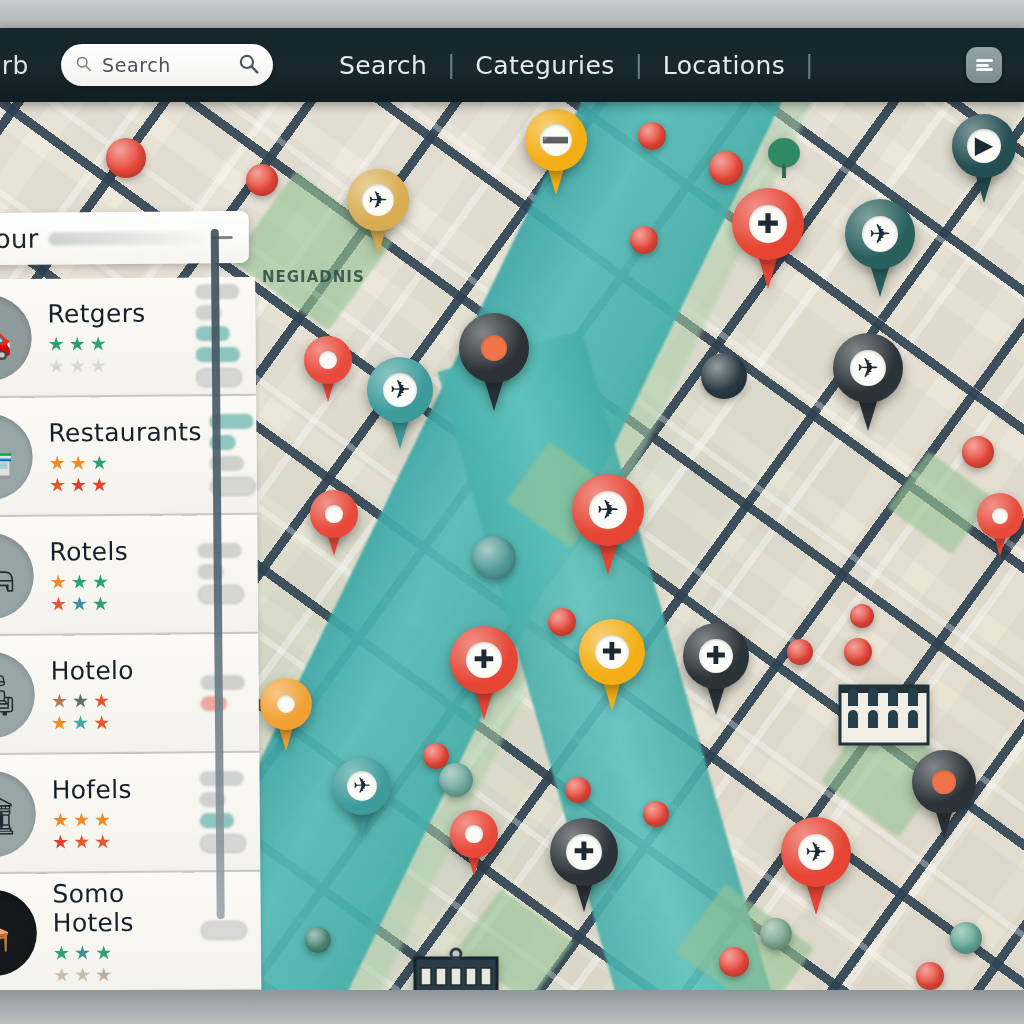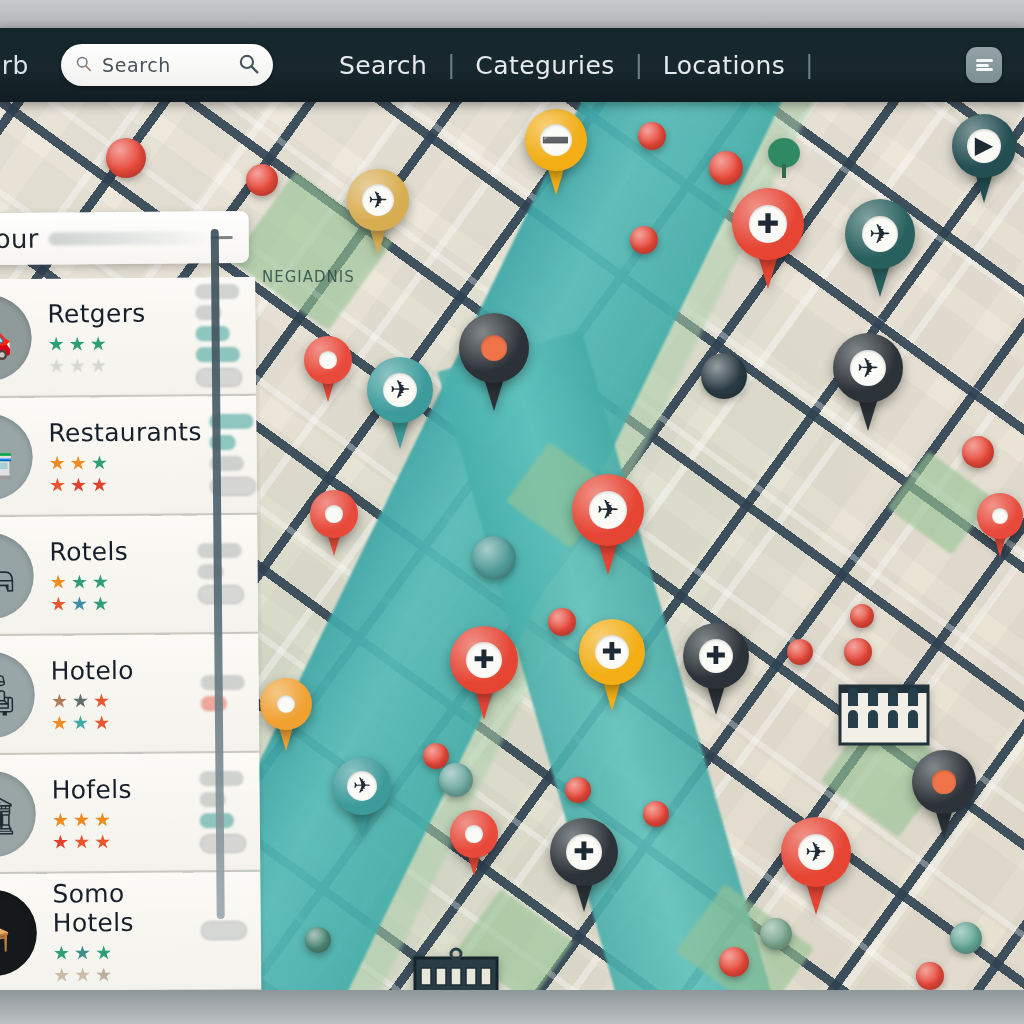--- a/index.html
+++ b/index.html
@@ -214,21 +214,21 @@
     font-size: 14px; color: #1d2a33; line-height: 1;
   }
   .dot {
     position: absolute; border-radius: 50%; z-index: 18;
     box-shadow: 0 3px 7px rgba(0,0,0,.3), inset -2px -3px 6px rgba(0,0,0,.22);
   }
   .landmark { position: absolute; z-index: 19; filter: drop-shadow(0 3px 5px rgba(0,0,0,.25)); }
   .maplabel {
     position: absolute; z-index: 19;
     color: #2c4a44; font-size: 15px; letter-spacing: 1px;
-    font-weight: normal; opacity: .85; filter: blur(.4px);
+    font-weight: bold; opacity: .85; filter: blur(.4px);
   }
 </style>
 </head>
 <body>
 
 <div id="root">
 
   <div class="top-strip"></div>
 
   <div class="map">

